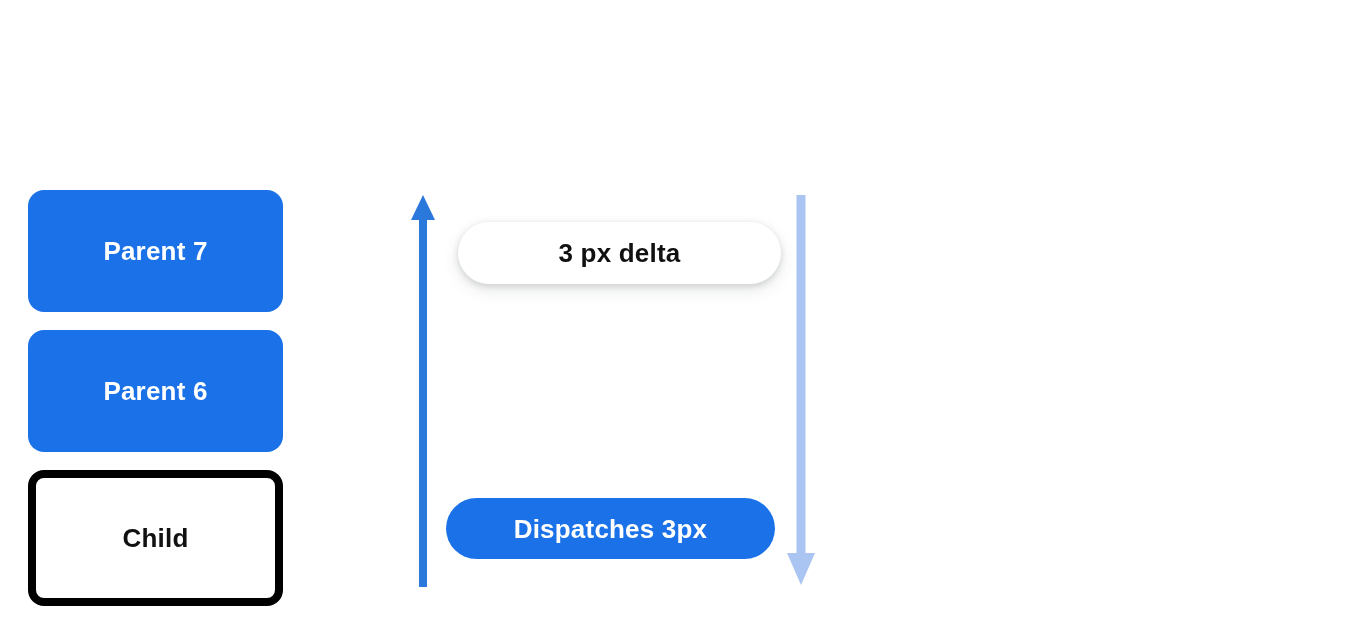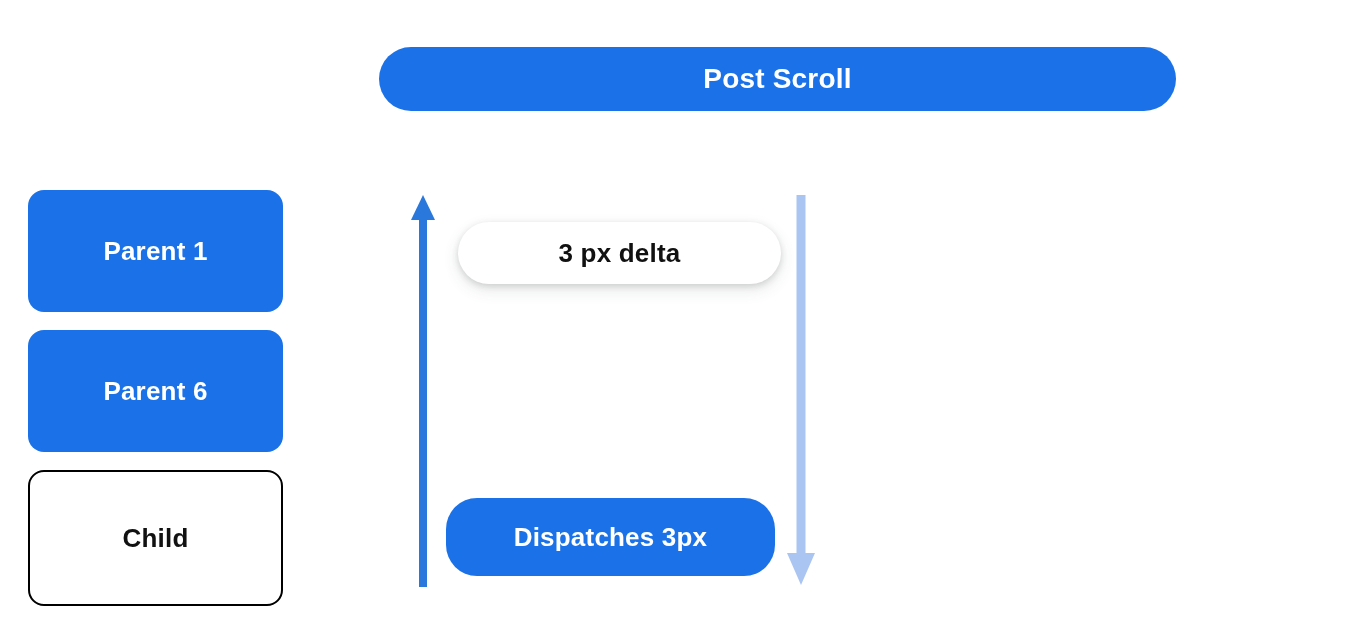--- a/index.html
+++ b/index.html
@@ -58,21 +58,21 @@
     align-items: center;
     justify-content: center;
     margin-bottom: 18px;
   }
   .stack-box.filled {
     background: #1b72e8;
     height: 122px;
   }
   .stack-box.outlined {
     background: #ffffff;
-    border: 2px solid #000000;
+    border: 8px solid #000000;
     height: 136px;
     margin-bottom: 0;
   }
   .stack-label {
     font-size: 26px;
     font-weight: 700;
     line-height: 1;
     letter-spacing: 0.2px;
   }
   .stack-box.filled .stack-label { color: #ffffff; }
@@ -117,49 +117,46 @@
     font-weight: 700;
     line-height: 1;
     letter-spacing: 0.2px;
   }
 
   .dispatch-pill {
     position: absolute;
     left: 446px;
     top: 498px;
     width: 329px;
-    height: 78px;
+    height: 61px;
     background: #1b72e8;
     border-radius: 31px;
     display: flex;
     align-items: center;
     justify-content: center;
     box-sizing: border-box;
   }
   .dispatch-pill-label {
     color: #ffffff;
     font-size: 26px;
     font-weight: 700;
     line-height: 1;
     letter-spacing: 0.2px;
   }
 </style>
 </head>
 <body>
 
 <div id="canvas">
 
-  <div class="header-pill">
-    <span class="header-pill-label">Post Scroll</span>
-  </div>
 
   <div class="stack">
 
     <div class="stack-box filled">
-      <span class="stack-label">Parent 1</span>
+      <span class="stack-label">Parent 7</span>
     </div>
 
     <div class="stack-box filled">
       <span class="stack-label">Parent 6</span>
     </div>
 
     <div class="stack-box outlined">
       <span class="stack-label">Child</span>
     </div>
 

